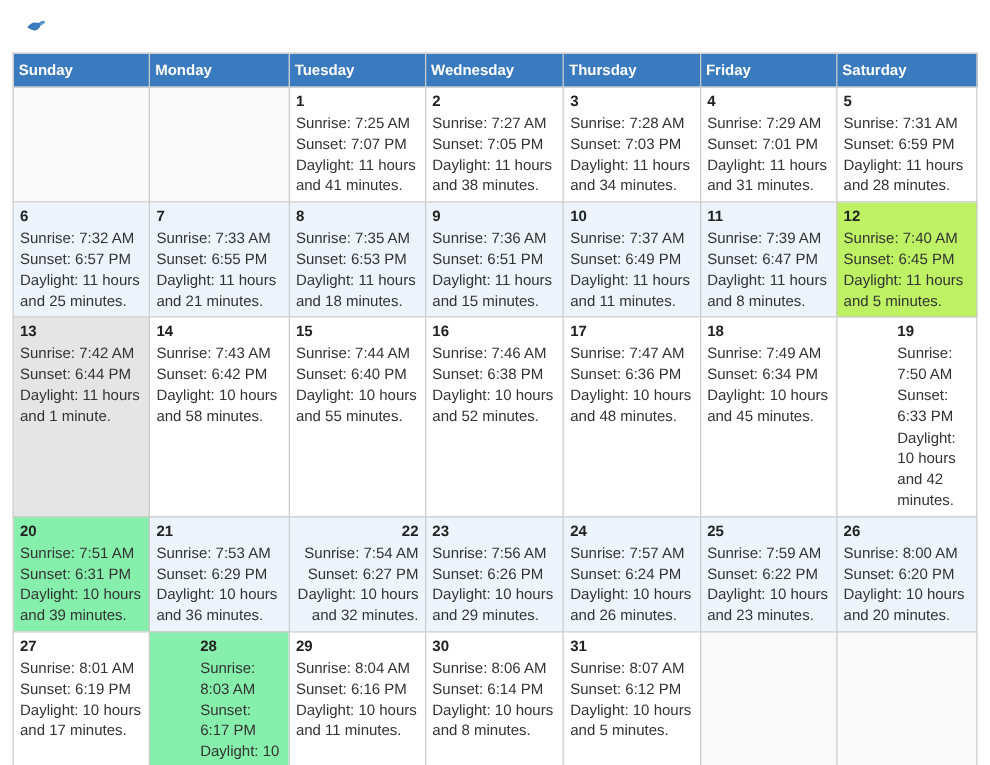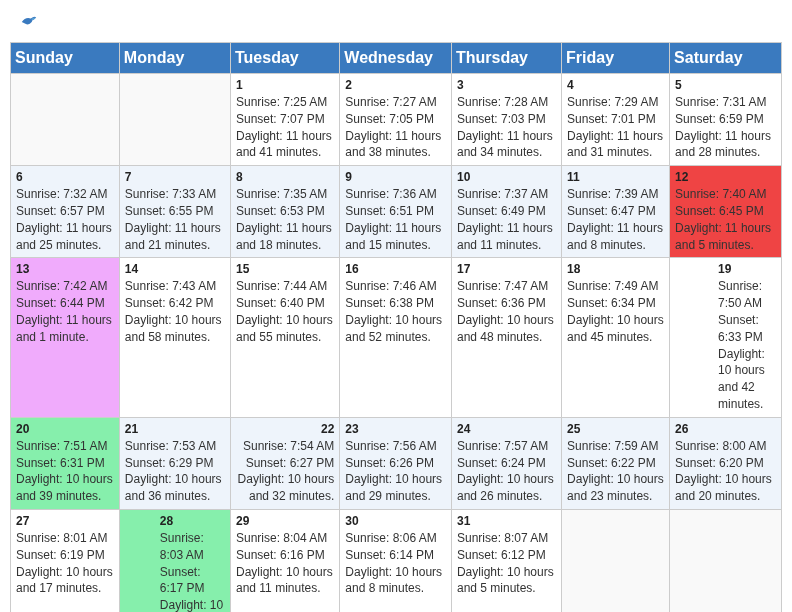--- a/index.html
+++ b/index.html
@@ -52,21 +52,21 @@
     .calendar {
       width: 100%;
       border-collapse: collapse;
       font-size: 11px;
     }
     .calendar th {
       background-color: #3a7abf;
       color: white;
       padding: 6px 4px;
       text-align: left;
-      font-size: 16px;
+      font-size: 12px;
       font-weight: bold;
       border: 1px solid #ccc;
     }
     .calendar td {
       border: 1px solid #ccc;
       padding: 4px 5px;
       vertical-align: top;
       min-height: 70px;
       width: 113px;
     }
@@ -170,27 +170,27 @@
           <div class="day-info">Sunrise: 7:36 AM<br>Sunset: 6:51 PM<br>Daylight: 11 hours and 15 minutes.</div>
         </td>
         <td style="background-color: rgb(238, 244, 251);">
           <div class="day-number">10</div>
           <div class="day-info">Sunrise: 7:37 AM<br>Sunset: 6:49 PM<br>Daylight: 11 hours and 11 minutes.</div>
         </td>
         <td style="background-color: rgb(238, 244, 251); margin-left: 16px;">
           <div class="day-number">11</div>
           <div class="day-info">Sunrise: 7:39 AM<br>Sunset: 6:47 PM<br>Daylight: 11 hours and 8 minutes.</div>
         </td>
-        <td style="background-color: #ef4444;">
+        <td style="background-color: #bef264;">
           <div class="day-number">12</div>
           <div class="day-info">Sunrise: 7:40 AM<br>Sunset: 6:45 PM<br>Daylight: 11 hours and 5 minutes.</div>
         </td>
       </tr>
       <tr>
-        <td style="background-color: #f0abfc;">
+        <td style="background-color: #e5e5e5;">
           <div class="day-number">13</div>
           <div class="day-info">Sunrise: 7:42 AM<br>Sunset: 6:44 PM<br>Daylight: 11 hours and 1 minute.</div>
         </td>
         <td style="background-color: rgb(255, 255, 255);">
           <div class="day-number">14</div>
           <div class="day-info">Sunrise: 7:43 AM<br>Sunset: 6:42 PM<br>Daylight: 10 hours and 58 minutes.</div>
         </td>
         <td style="background-color: rgb(255, 255, 255);">
           <div class="day-number">15</div>
           <div class="day-info">Sunrise: 7:44 AM<br>Sunset: 6:40 PM<br>Daylight: 10 hours and 55 minutes.</div>

